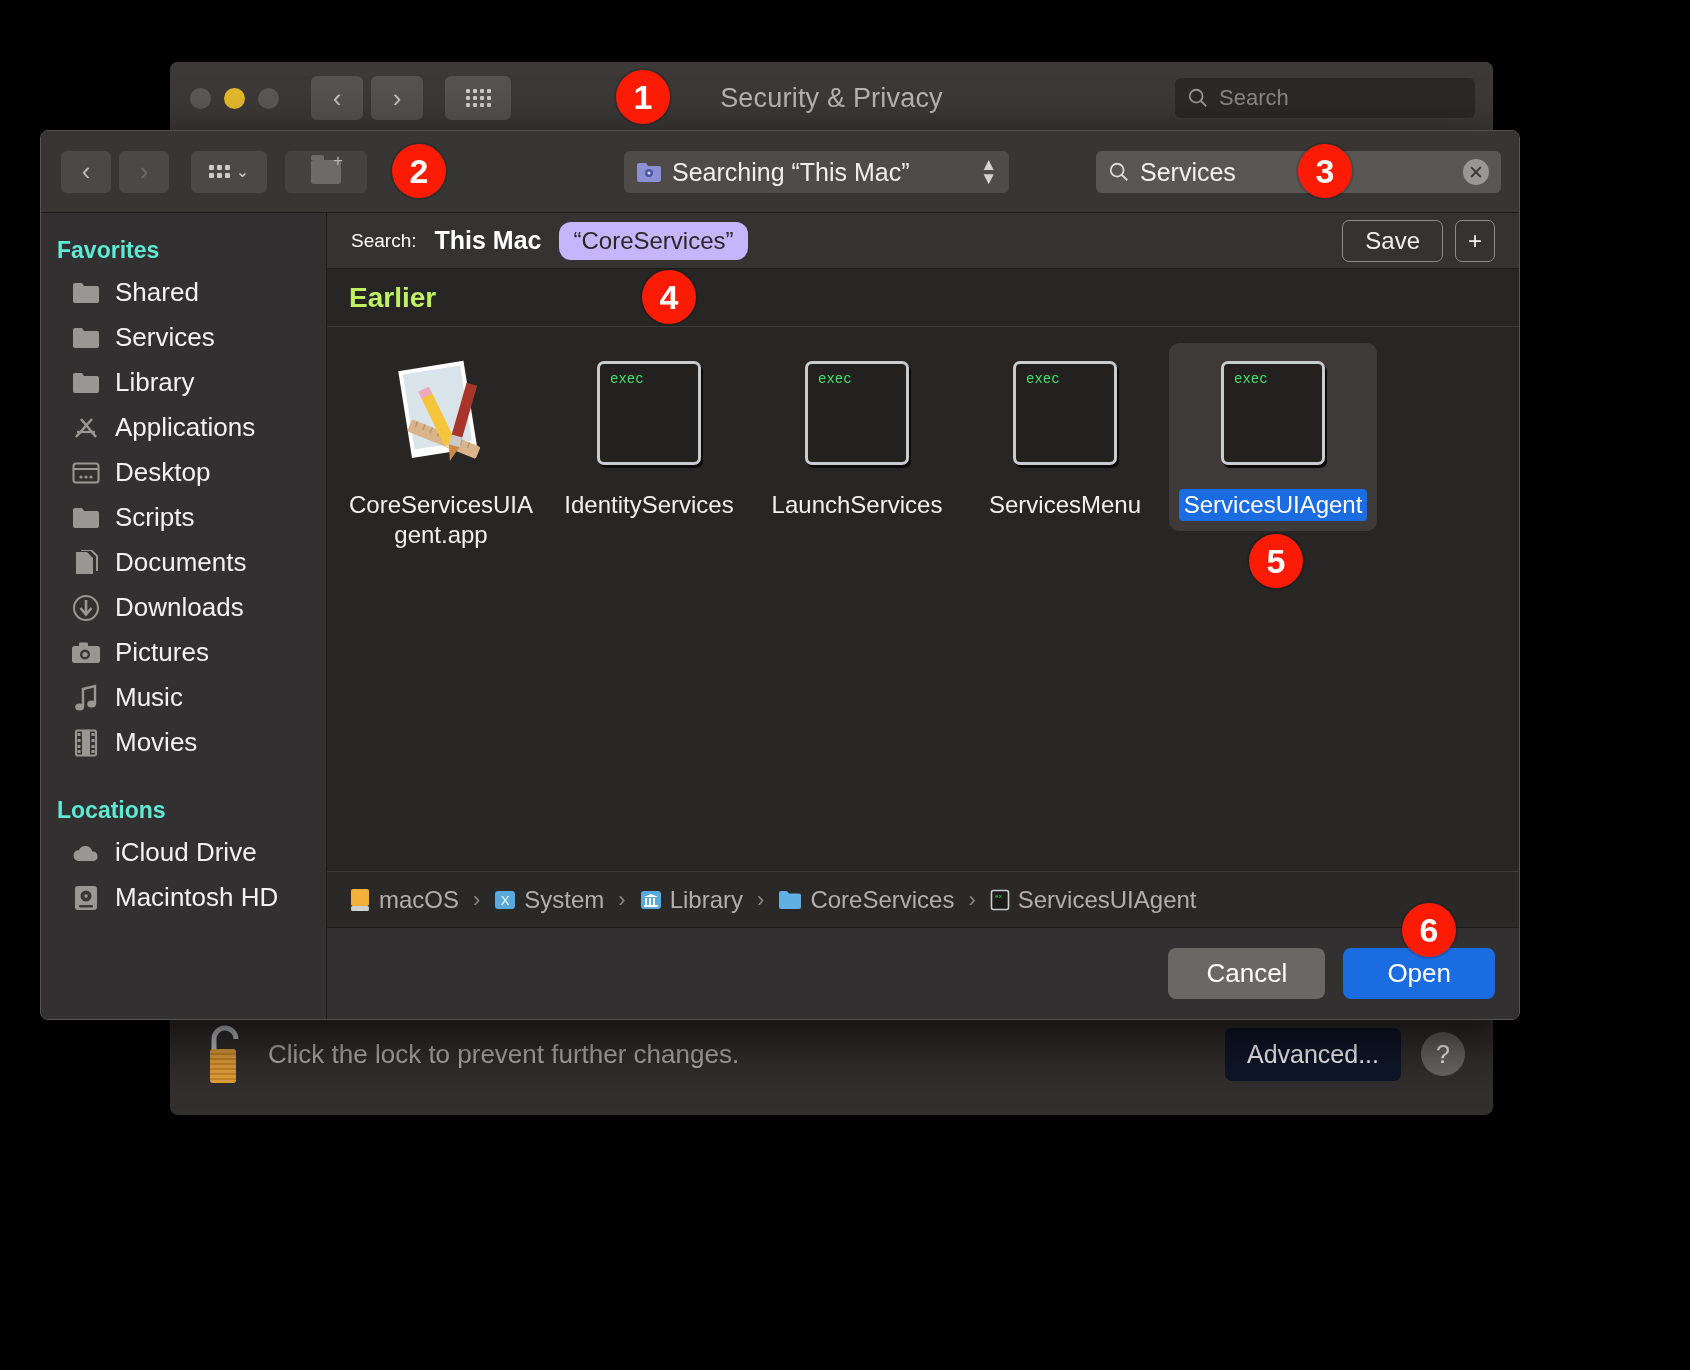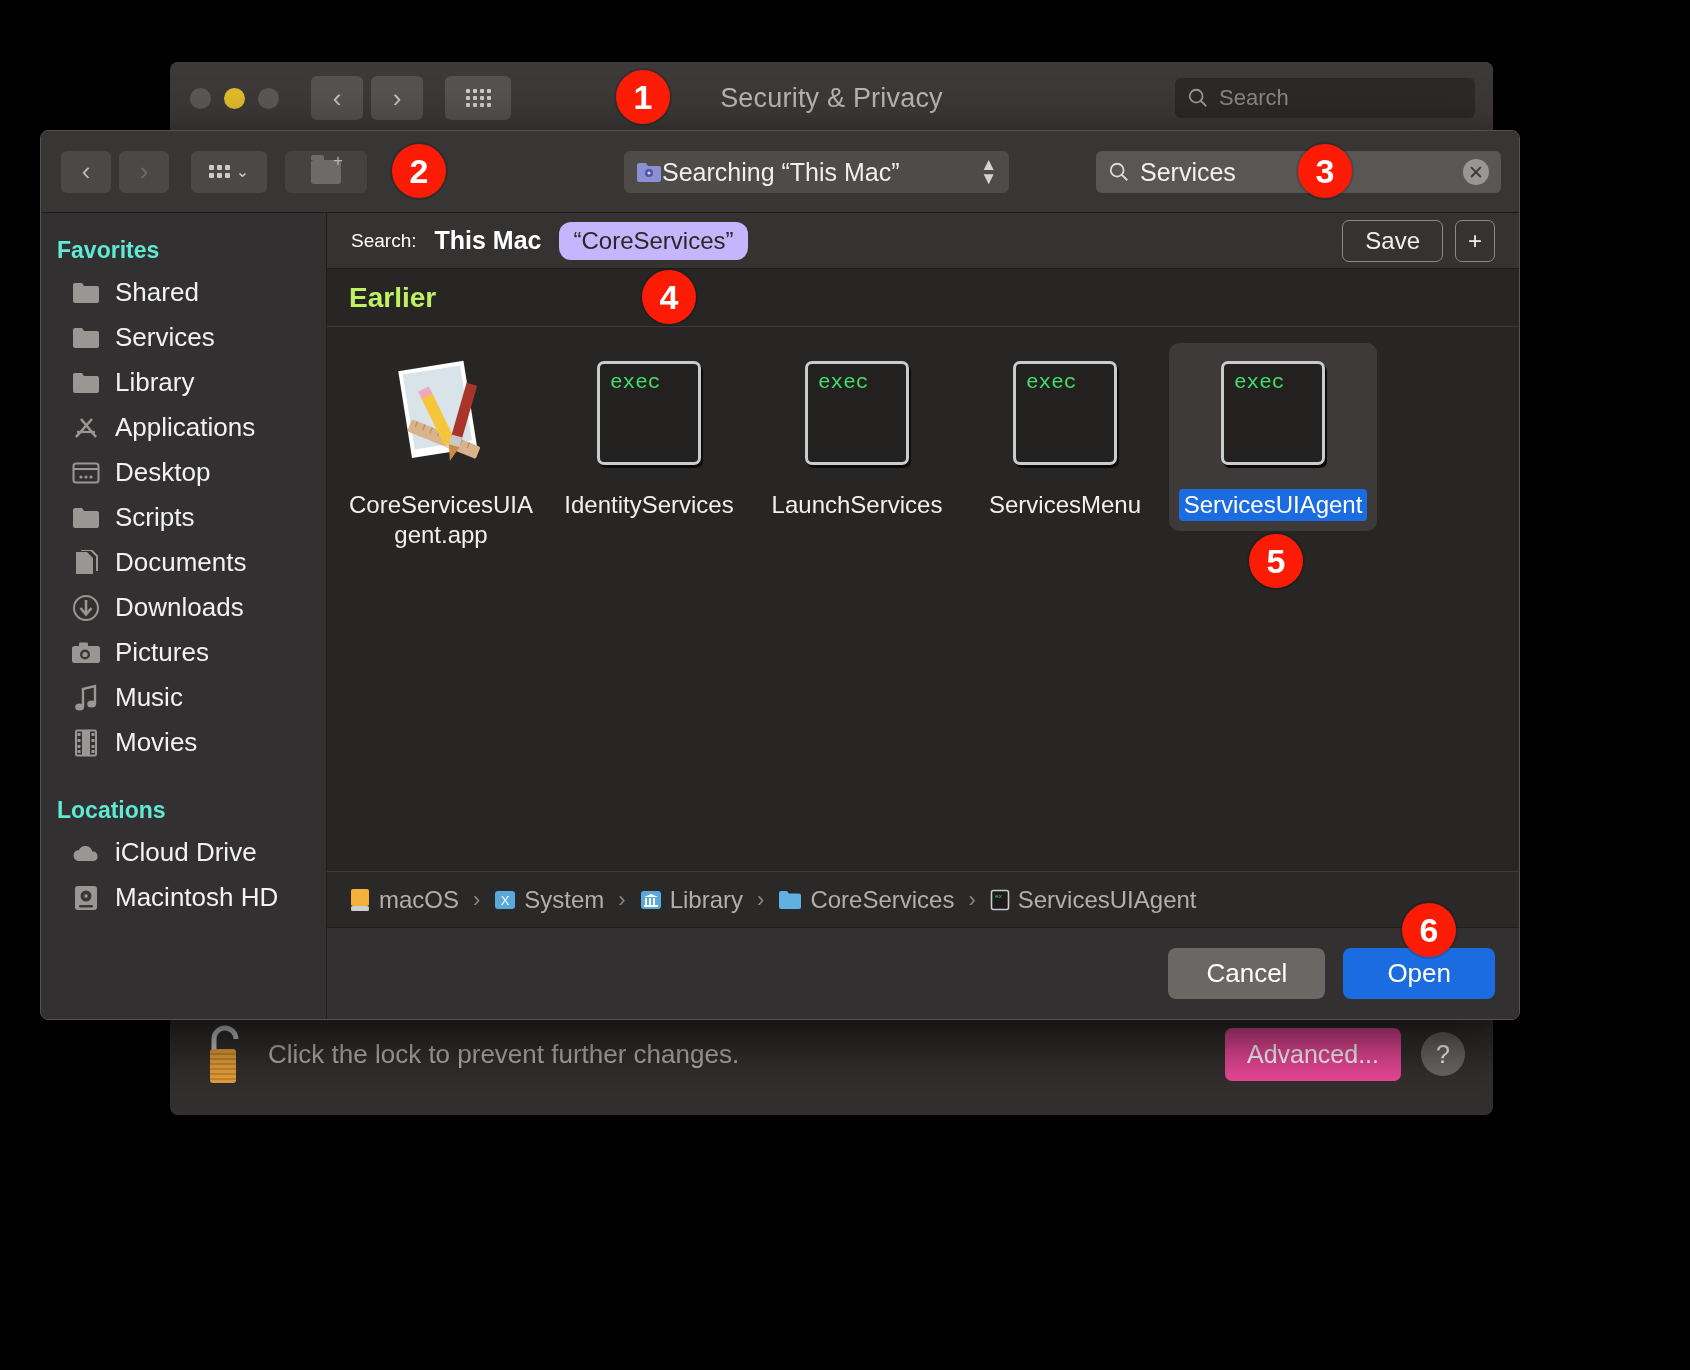--- a/index.html
+++ b/index.html
@@ -59,21 +59,21 @@
 
   .sp-body { position:absolute; left:0; right:0; top:72px; bottom:0; }
   .sp-bottombar {
     position:absolute; left:0; right:0; bottom:0; height: 122px;
     display:flex; align-items:center; padding: 0 28px;
   }
   .lock-wrap { width:54px; display:flex; justify-content:center; }
   .lock-text { color:#b5b1ae; font-size: 26px; margin-left: 16px; }
   .spacer { flex:1; }
   .adv-btn {
-    background:#ec4899; color:#fff; font-size:25px;
+    background:#0f172a; color:#fff; font-size:25px;
     border-radius: 7px; padding: 12px 22px; border:0;
   }
   .help-btn {
     width: 44px; height: 44px; border-radius:50%;
     background:#6b6764; color:#fff; font-size:25px;
     display:flex; align-items:center; justify-content:center; margin-left: 20px;
   }
 
   
   .finder {
@@ -109,21 +109,21 @@
   }
   .folder-plus {
     width: 30px; height: 24px; background:#6e6a67; border-radius: 3px; position:relative;
   }
   .folder-plus:before{content:"";position:absolute;left:0;top:-5px;width:13px;height:5px;background:#6e6a67;border-radius:2px 2px 0 0;}
   .folder-plus:after{content:"+";position:absolute;right:-2px;top:-8px;color:#b9b5b2;font-size:17px;line-height:1;}
 
   .path-popup {
     position:absolute; left:583px; top:20px;
     width: 385px; height: 42px; background:#4e4b49; border-radius:6px;
-    display:flex; align-items:center; padding: 0 12px; 
+    display:flex; align-items:center; padding: 0 12px; gap: 10px;
   }
   .path-popup .label { color:#efefef; font-size: 25px; white-space:nowrap; }
   .popup-arrows { margin-left:auto; color:#d6d2cf; font-size: 17px; line-height: 0.85; text-align:center;}
 
   .f-search {
     position:absolute; right: 18px; top:20px;
     width: 405px; height: 42px; background:#5a5654; border-radius:6px;
     display:flex; align-items:center; padding: 0 12px; gap:10px;
   }
   .f-search .val { color:#f1f1f1; font-size: 25px; }
@@ -179,21 +179,21 @@
   }
   .file-cell.selected { background: #3d3a39; }
   .thumb { height: 120px; display:flex; align-items:center; justify-content:center; }
   .exec-icon {
     width: 104px; height: 104px; background:#232120;
     border: 3px solid #c8ccce; border-radius: 7px;
     box-shadow: 2px 3px 0 #0c0b0b;
     display:flex; align-items:flex-start; justify-content:flex-start;
     padding: 7px 0 0 10px;
   }
-  .exec-icon span { color:#3fe06a; font-size: 21px; font-family:"Liberation Mono", monospace; }
+  .exec-icon span { color:#3fe06a; font-size: 14px; font-family:"Liberation Mono", monospace; }
   .file-label {
     margin-top: 16px; color:#f0f0f0; font-size: 24px; text-align:center;
     line-height: 1.25; word-break: break-word; padding: 1px 5px; border-radius:4px;
   }
   .file-label.selected { background:#1b6ce0; color:#fff; }
 
   .pathbar {
     height: 56px; background:#2b2928; border-top:1px solid #3d3b3a;
     display:flex; align-items:center; padding-left: 22px; gap: 10px;
   }

